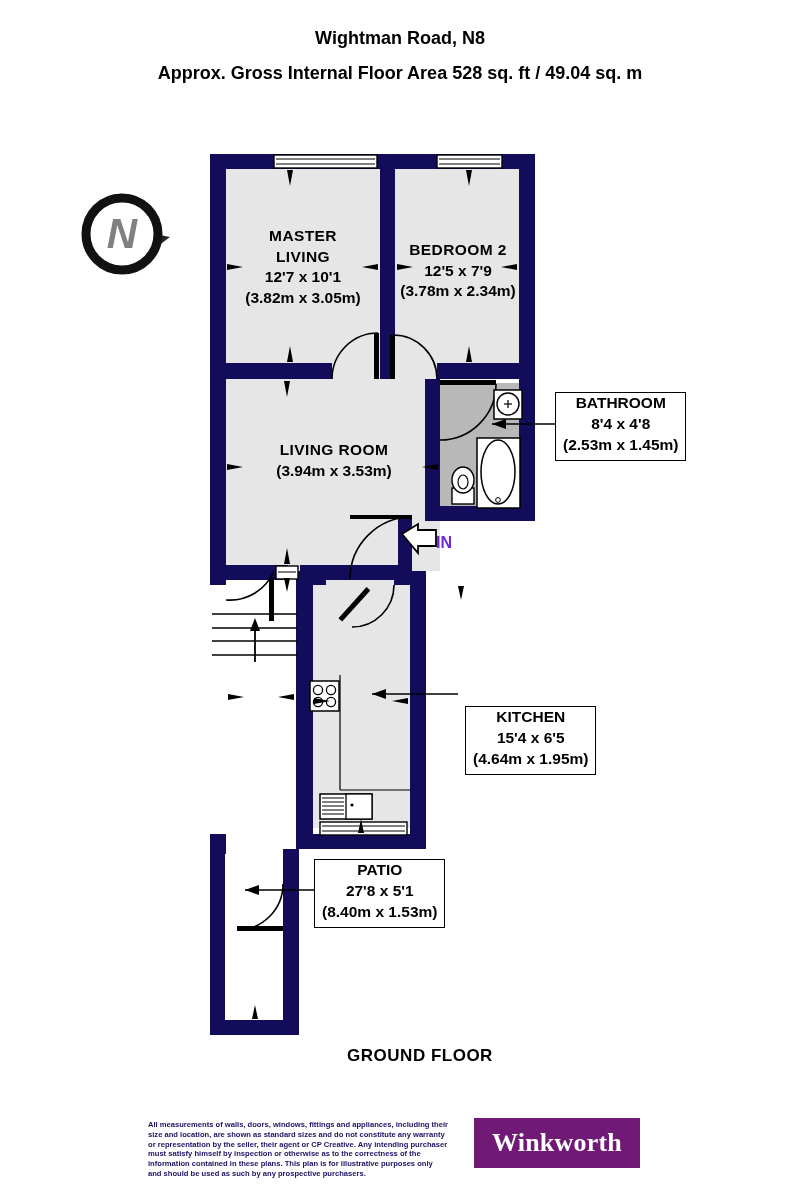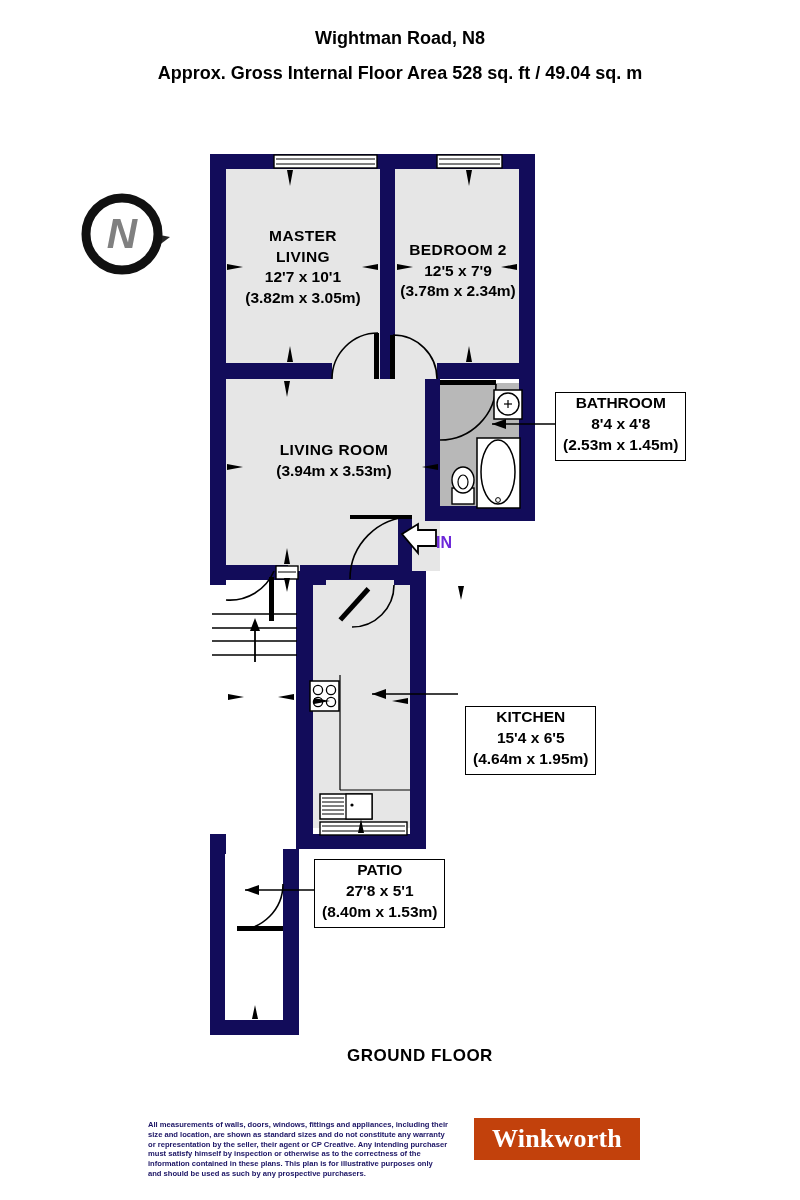--- a/index.html
+++ b/index.html
@@ -47,22 +47,22 @@
   }
 
   
   .disclaimer{
     position:absolute;left:148px;top:1108px;width:300px;
     color:#1b1464;font-size:7.6px;line-height:1.29;font-weight:bold;
     font-family:"Liberation Sans", sans-serif;
     margin-top:12px;
   }
   .logo{
-    position:absolute;left:474px;top:1118px;width:166px;height:42px;
-    background:#c2410c;display:flex;align-items:center;justify-content:center;
+    position:absolute;left:474px;top:1118px;width:166px;height:50px;
+    background:#701a75;display:flex;align-items:center;justify-content:center;
   }
   .logo span{
     color:#ffffff;font-family:"Liberation Serif", serif;
     font-size:26px;font-weight:bold;letter-spacing:.2px;
   }
   .in-label{
     position:absolute;left:436px;top:534px;font-size:16px;font-weight:bold;color:#6d28d9;
   }
 </style>
 </head>

